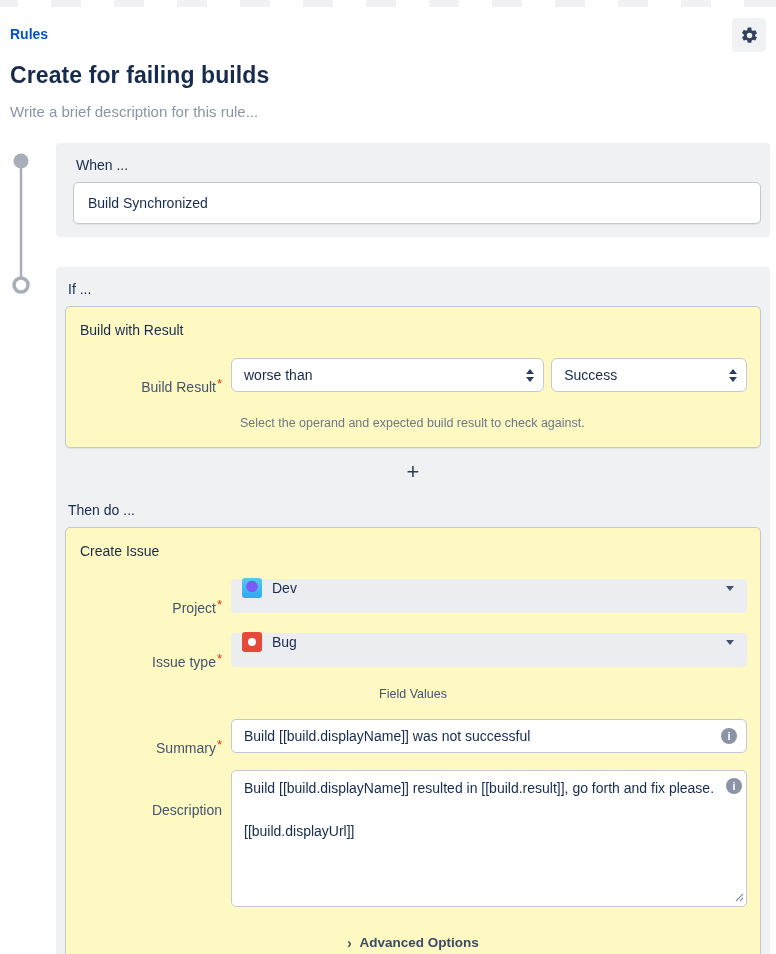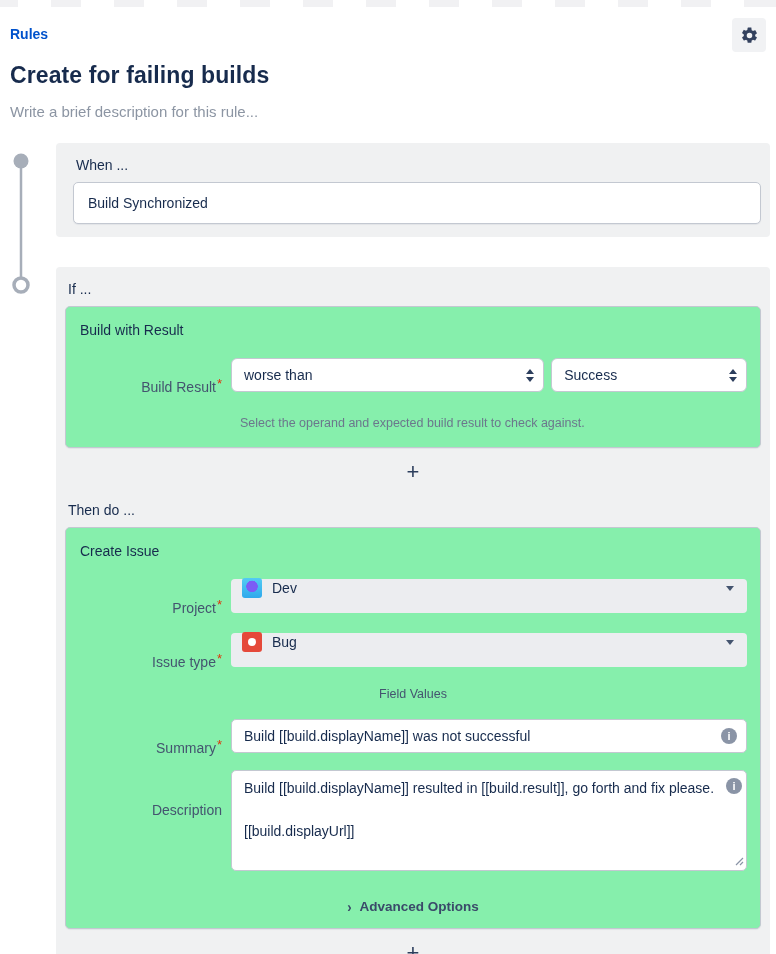--- a/index.html
+++ b/index.html
@@ -21,21 +21,21 @@
   .rail { position:absolute; left:11px; top:8px; }
   .sections { margin-left:56px; width:714px; }
 
   .panel { background:#F0F1F2; border-radius:4px; }
   .panel-label { font-size:14px; color:#172B4D; padding:5px 2px 9px 3px; }
   .when-panel { padding:9px 9px 13px 17px; }
   .trigger-box { height:42px; background:#fff; border:1px solid #C3C8D1; border-radius:5px; display:flex; align-items:center; padding:0 14px; font-size:14px; color:#172B4D; box-shadow:0 1px 1px rgba(9,30,66,.06); cursor:pointer; }
   .gap { height:30px; }
 
   .big-panel { padding:9px 9px 0 9px; }
-  .card { background:#86efac; border:1px solid #C3C8D1; border-radius:5px; box-shadow:0 1px 1px rgba(9,30,66,.06); }
+  .card { background:#fef9c3; border:1px solid #C3C8D1; border-radius:5px; box-shadow:0 1px 1px rgba(9,30,66,.06); }
   .if-card { padding:12px 13px 17px 13px; }
   .card-title { font-size:14px; color:#172B4D; padding:3px 1px 17px 1px; }
   .form-row { display:flex; align-items:center; }
   .f-label { width:152px; flex-shrink:0; text-align:right; font-size:14px; color:#44546F; padding-right:9px; position:relative;margin-top:24px; }
   .star { color:#DE350B; font-size:13px; position:relative; top:-4px; margin-left:1px; }
   .selects { display:flex; gap:7px; flex:1; }
   .selectbox { height:34px; background:#fff; border:1px solid #C3C8D1; border-radius:6px; display:flex; align-items:center; padding:0 9px 0 12px; font-size:14px; color:#172B4D; cursor:pointer; }
   .sel-operand { flex:1.68; }
   .sel-result { flex:1; }
   .updown { margin-left:auto; display:flex; flex-direction:column; gap:3px; align-items:center; }
@@ -53,21 +53,21 @@
   .avatar { width:20px; height:20px; border-radius:3px; flex-shrink:0;
     background: radial-gradient(circle at 50% 42%, #7B5CF5 0 5.5px, rgba(0,0,0,0) 6px), linear-gradient(180deg,#53CBF3 0%,#2FA9EC 100%); }
   .bug-icon { width:20px; height:20px; border-radius:3px; flex-shrink:0; background:#E5493A; display:flex; align-items:center; justify-content:center; }
   .bug-dot { width:8px; height:8px; border-radius:50%; background:#fff; }
   .fv-heading { text-align:center; font-size:12.5px; font-weight:400; color:#44546F; padding:3px 0 15px 0; }
   .text-input { height:34px; flex:1; background:#fff; border:1px solid #C3C8D1; border-radius:5px; display:flex; align-items:center; padding:0 9px 0 12px; font-size:14px; color:#172B4D; cursor:text; }
   .info-icon { width:16px; height:16px; border-radius:50%; background:#8A94A6; color:#fff; font-size:11px; font-weight:700; font-style:normal; display:flex; align-items:center; justify-content:center; flex-shrink:0; margin-left:auto; }
   .desc-row { align-items:flex-start; }
   .desc-row .f-label { padding-top:8px; }
   .ta-wrap { position:relative; flex:1; }
-  .ta-wrap textarea { width:100%; height:101px; border:1px solid #C3C8D1; border-radius:5px; padding:7px 30px 7px 12px; font-family:"Liberation Sans", sans-serif; font-size:14px; line-height:1.55; color:#172B4D; resize:none; outline:none; background:#fff; }
+  .ta-wrap textarea { width:100%; height:137px; border:1px solid #C3C8D1; border-radius:5px; padding:7px 30px 7px 12px; font-family:"Liberation Sans", sans-serif; font-size:14px; line-height:1.55; color:#172B4D; resize:none; outline:none; background:#fff; }
   .ta-info { position:absolute; top:8px; right:5px; margin-left:0; }
   .ta-grip { position:absolute; bottom:5px; right:3px; pointer-events:none; }
   .advanced-row { display:flex; justify-content:center; align-items:center; gap:8px; padding:10px 0 2px 0; cursor:pointer; }
   .adv-chev { color:#3A4A69; font-size:13px; font-weight:700; transform:scaleY(1.15); }
   .adv-label { color:#3A4A69; font-size:13.5px; font-weight:700; }
 </style>
 </head>
 <body>
 
 <div class="top-strip"></div>

